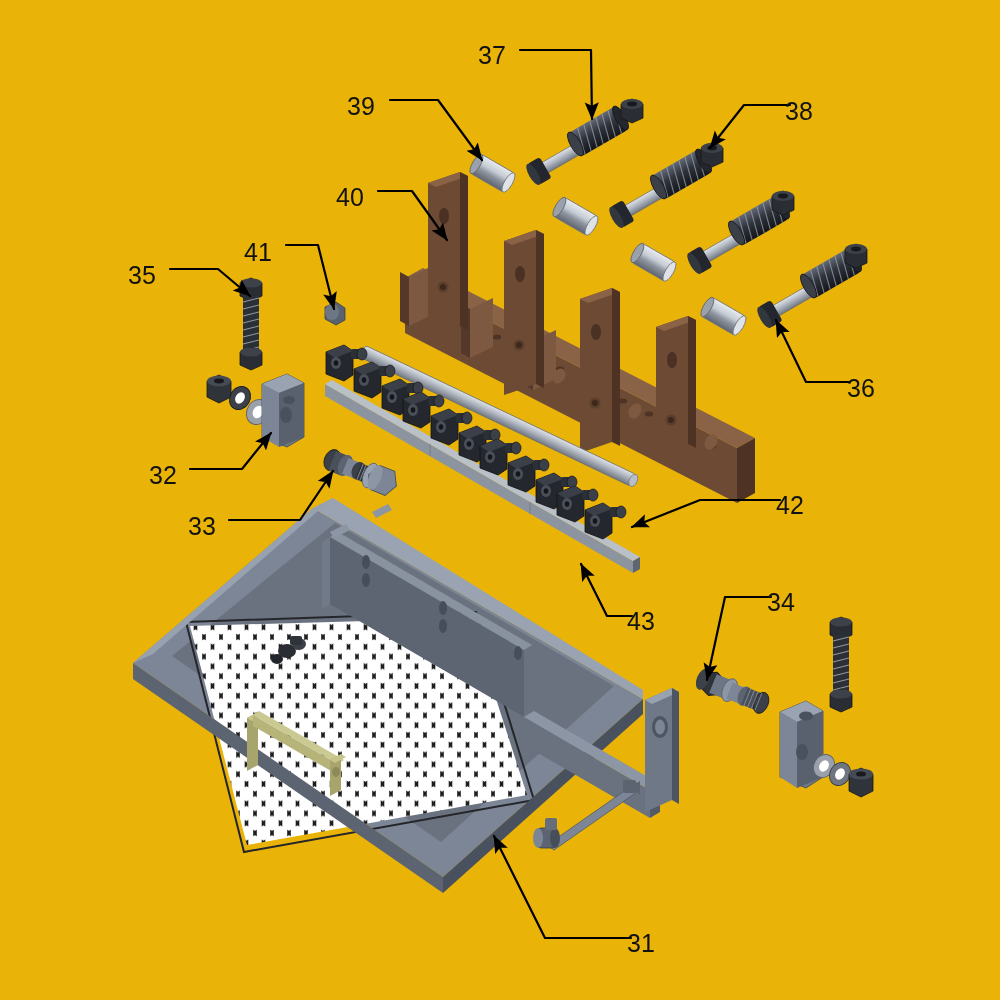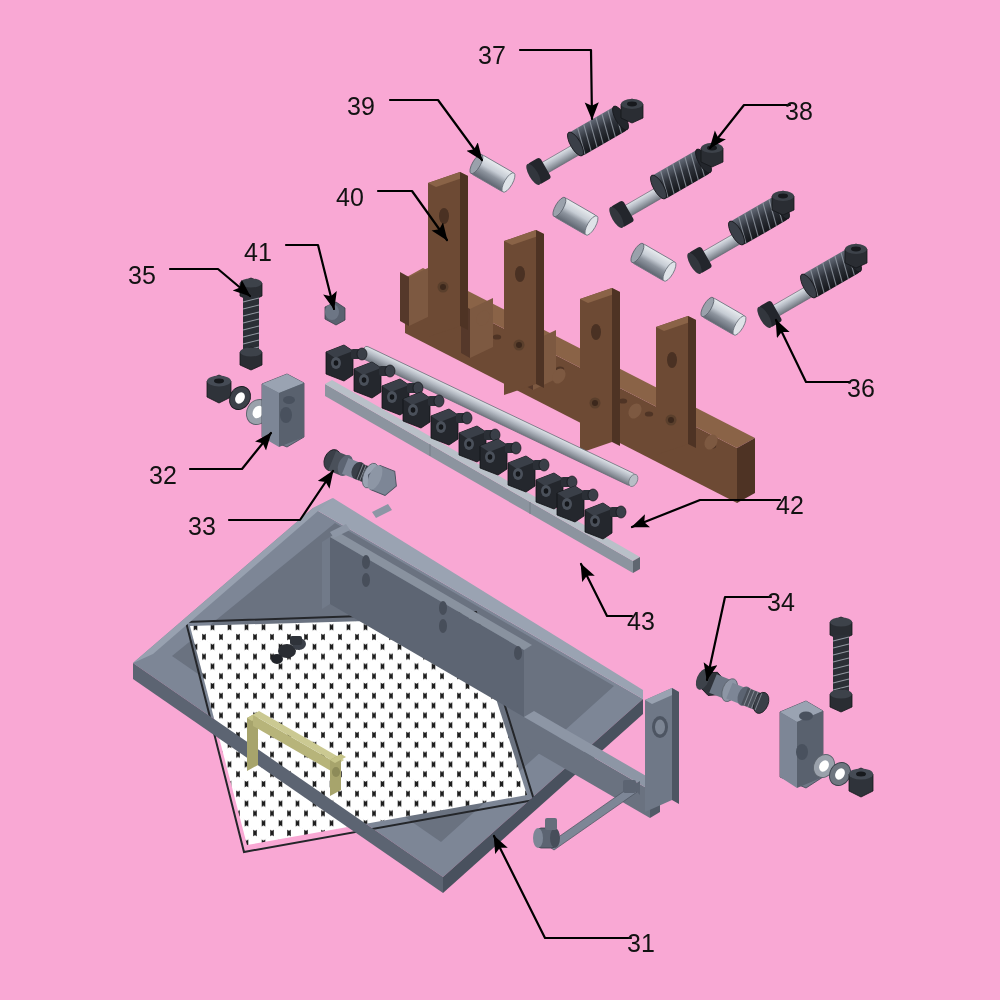--- a/index.html
+++ b/index.html
@@ -1,19 +1,19 @@
 <!DOCTYPE html>
 <html><head>
 <meta charset="utf-8">
 <title>Exploded Parts Diagram</title>
 <style>
   html,body{margin:0;padding:0;background:#ffffff;}
   body{width:1000px;height:1000px;overflow:hidden;
        font-family:"Liberation Sans","DejaVu Sans",sans-serif;}
-  #stage{position:relative;width:1000px;height:1000px;background:#f9a8d4;}
+  #stage{position:relative;width:1000px;height:1000px;background:#eab308;}
   #stage svg{position:absolute;left:0;top:0;}
   .calloutText{
     font-family:"Liberation Sans","DejaVu Sans",sans-serif;
     font-size:25px; font-weight:400; fill:#121212;
     dominant-baseline:middle;
   }
   .leader{stroke:#000000;stroke-width:2.2;fill:none;stroke-linecap:round;stroke-linejoin:round;}
 </style>
 </head>
 <body>

